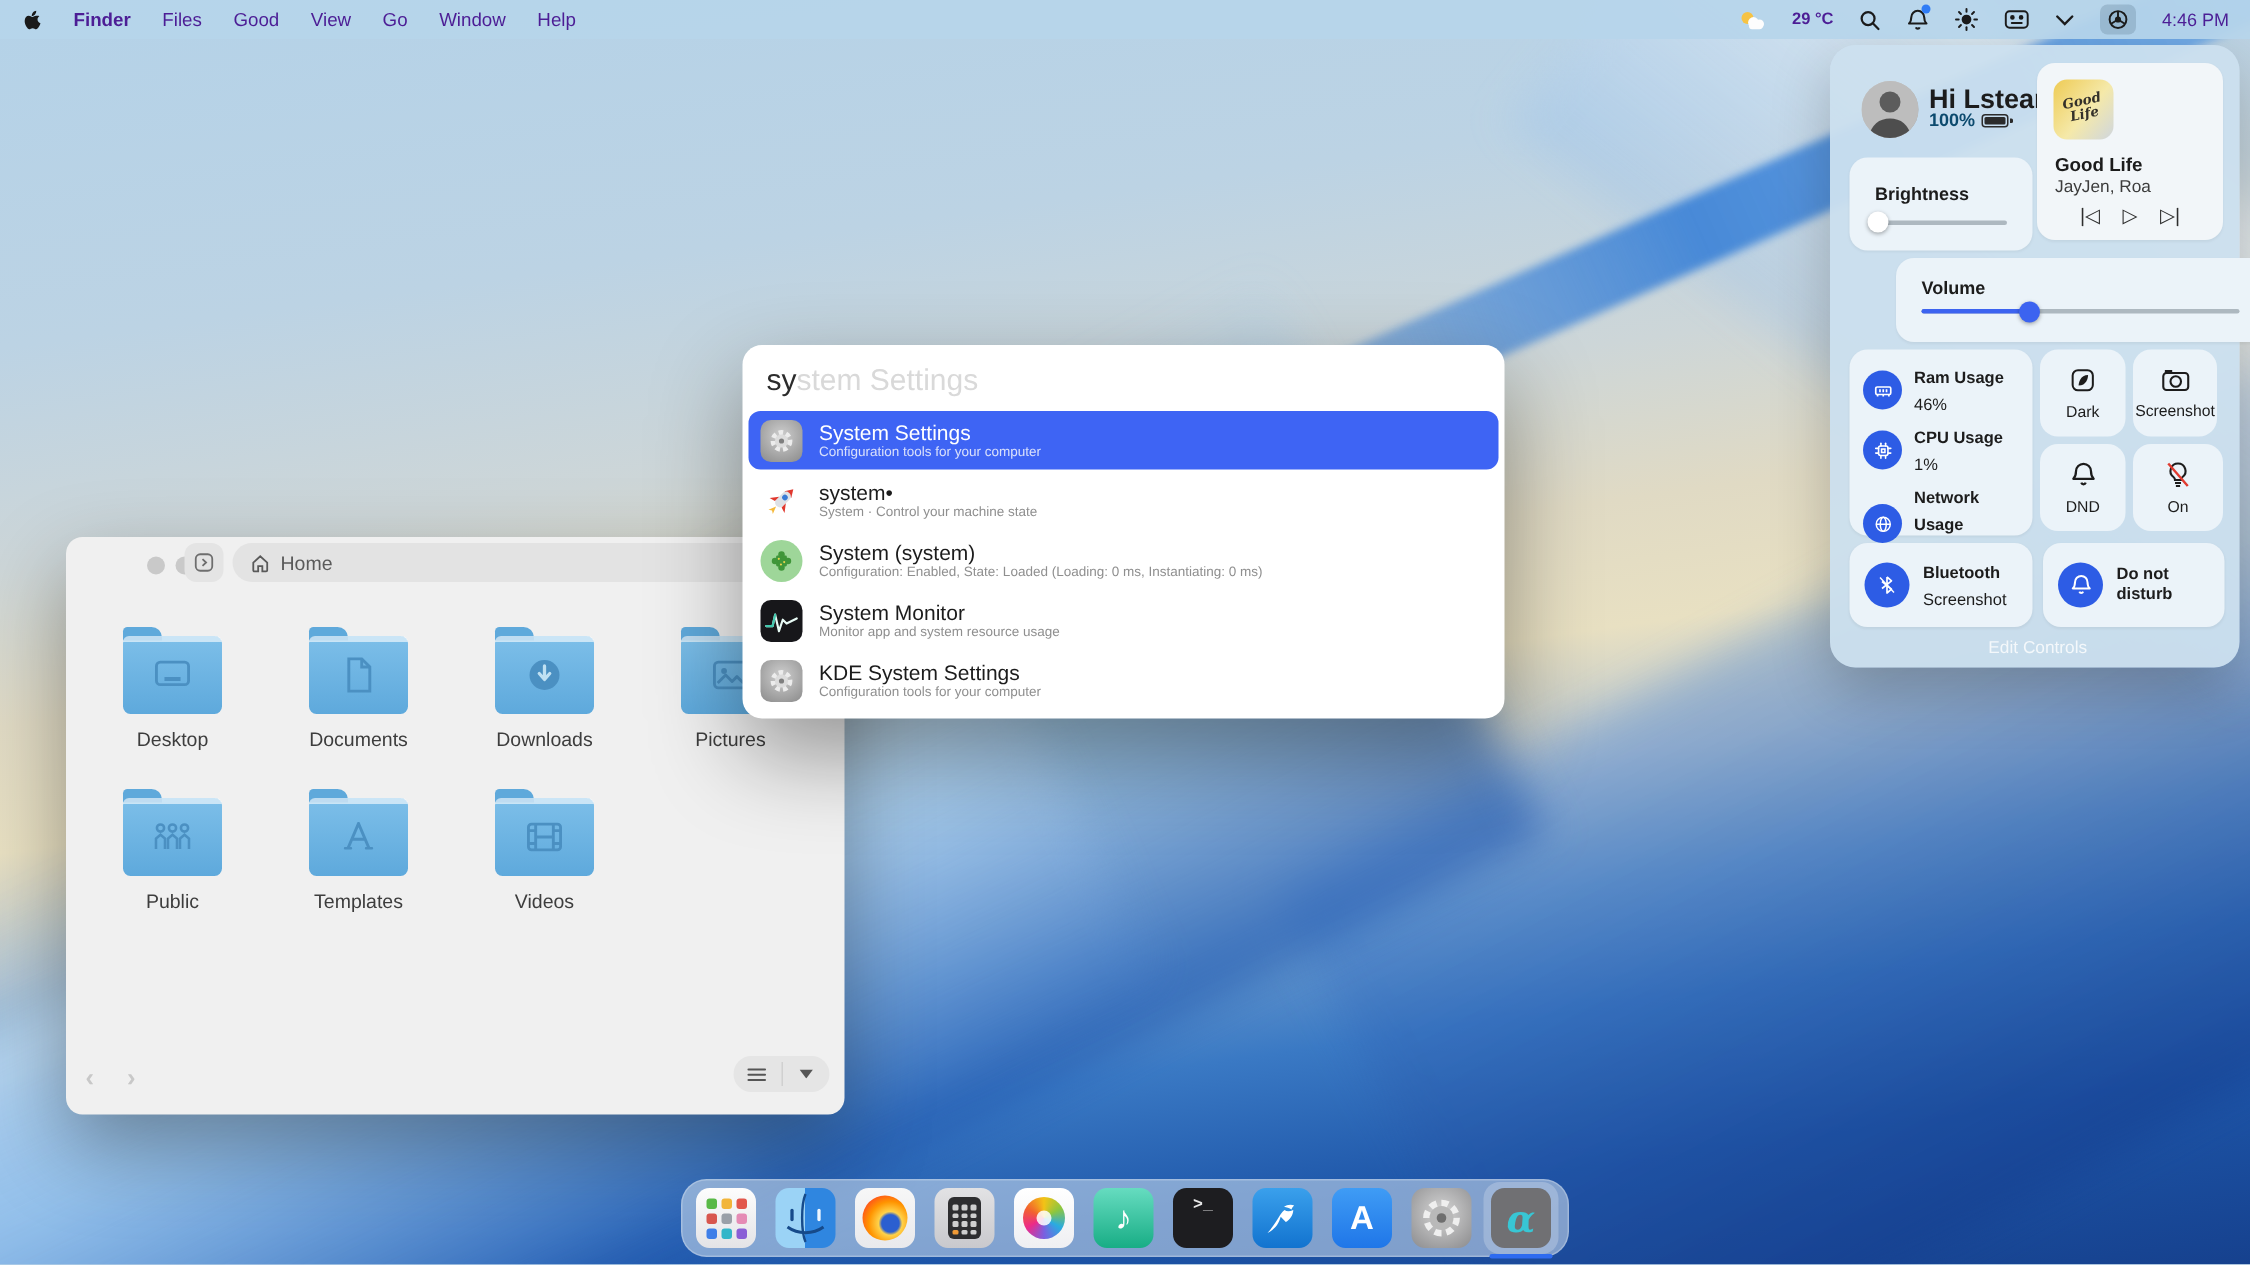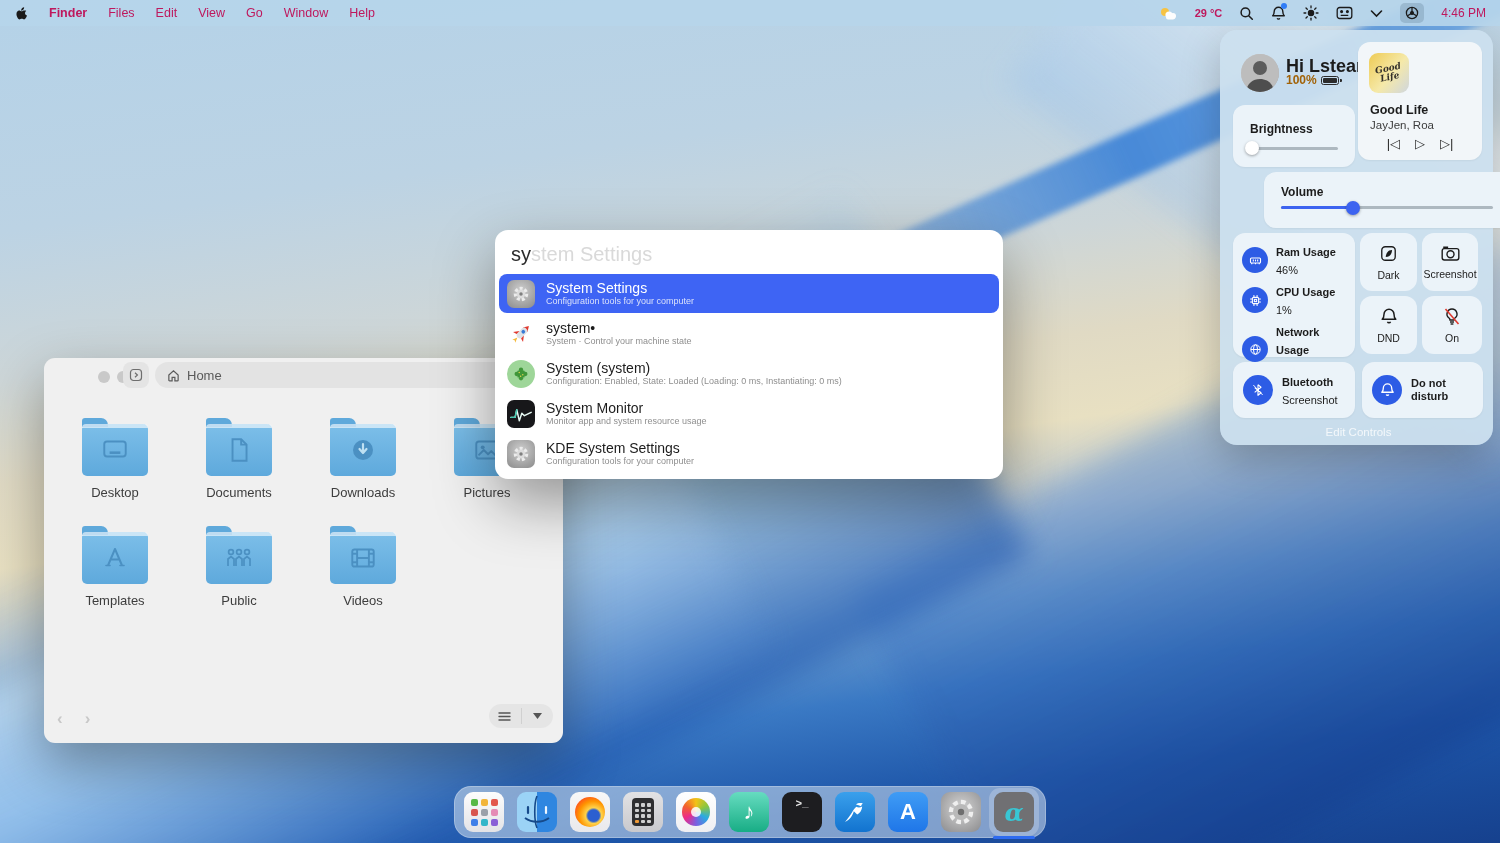--- a/index.html
+++ b/index.html
@@ -18,21 +18,21 @@
   .s3 { left:1020px; top:40px; width:620px; height:260px; transform:rotate(38deg);
     background:linear-gradient(180deg,rgba(255,255,255,.5),rgba(130,180,235,.25)); }
   .s4 { left:640px; top:150px; width:900px; height:46px; transform:rotate(-24deg); filter:blur(3px);
     background:linear-gradient(90deg,rgba(60,130,214,0),rgba(60,130,214,.9) 55%,rgba(90,160,235,.7)); }
   .s5 { left:900px; top:380px; width:800px; height:420px; transform:rotate(-28deg);
     background:linear-gradient(180deg,rgba(70,130,210,.35),rgba(20,60,140,.55)); }
 
   
   .menubar { position:absolute; left:0; top:0; right:0; height:26px; z-index:60;
     background:rgba(182,213,234,.92); display:flex; align-items:center; padding:0 14px;
-    font-size:12.5px; color:#be185d; }
+    font-size:12.5px; color:#4c1d95; }
   .mb-left { display:flex; align-items:center; gap:21px; }
   .mb-apple { display:flex; align-items:center; }
   .mb-item { cursor:default; }
   .mb-item.app { font-weight:700; }
   .mb-right { margin-left:auto; display:flex; align-items:center; gap:17px; }
   .mb-temp { font-size:11px; font-weight:700; }
   .mb-time { font-size:12px; }
   .mb-ico { display:flex; align-items:center; justify-content:center; }
   .tray-active { background:rgba(90,120,140,.28); border-radius:5px; padding:2px 4px; }
   .belldot { position:absolute; right:-1px; top:-2px; width:6px; height:6px; border-radius:50%; background:#2f7cf6; }
@@ -87,21 +87,21 @@
   .ric-circle-green { background:#9ed699; border-radius:50%; }
 
   
   .cc { position:absolute; left:1220px; top:30px; width:273px; height:415px; z-index:40;
     background:rgba(203,223,238,.95); border-radius:17px; box-shadow:0 14px 40px rgba(0,0,0,.22); }
   .card { position:absolute; background:#ebf3f9; border-radius:12px; box-shadow:0 1px 2px rgba(0,0,0,.05); }
   .avatar { position:absolute; left:21px; top:24px; width:38px; height:38px; border-radius:50%;
     background:linear-gradient(135deg,#d7d7d7,#9b9b9b); overflow:hidden; }
   .cc-name { position:absolute; left:66px; top:26px; font-size:18px; font-weight:700; color:#1c1c1c;
     display:flex; align-items:center; gap:5px; }
-  .cc-batt { position:absolute; left:66px; top:43px; font-size:12px; font-weight:700; color:#a16207;
+  .cc-batt { position:absolute; left:66px; top:43px; font-size:12px; font-weight:700; color:#0c4a6e;
     display:flex; align-items:center; gap:4px; }
   .batt { position:relative; width:18px; height:9px; border:1.5px solid #2b2b2b; border-radius:2.5px; }
   .batt::before { content:""; position:absolute; inset:1px; background:#2b2b2b; border-radius:1px; }
   .batt::after { content:""; position:absolute; right:-4px; top:2px; width:2px; height:3.5px; background:#2b2b2b; border-radius:0 1px 1px 0; }
   .music { left:138px; top:12px; width:124px; height:118px; background:#f2f6f9; }
   .album { position:absolute; left:11px; top:11px; width:40px; height:40px; border-radius:9px;
     background:linear-gradient(135deg,#e9c family,#fff); }
   .album { background:linear-gradient(130deg,#e8cife,#fff); }
   .album { background:linear-gradient(130deg,#eecb54 0%,#f5e9a9 55%,#cfd6de 100%); display:flex; align-items:center; justify-content:center; }
   .album .script { font-family:"DejaVu Serif", serif; font-style:italic; font-weight:700;
@@ -186,21 +186,21 @@
     <div class="mb-left">
       <span class="mb-apple">
         <span>
           <svg width="14" height="16" viewBox="0 0 16 18" fill="#1a1a1a">
               <path d="M11.4 6.2c-.9 0-2 .9-2.7.9-.7 0-1.7-.9-2.8-.9C4.4 6.2 2.8 7.6 2.8 10.2c0 3 2.2 6.2 3.5 6.2.7 0 1.5-.8 2.6-.8s1.8.8 2.6.8c1.4 0 3.2-3.3 3.3-4.5-1.7-.8-2.2-1.7-2.2-2.9 0-1.1.7-2 1.4-2.4-.6-.7-1.8-.4-2.6-.4zM10.7 5.1c.6-.7 1-1.7.9-2.7-.9.1-1.9.6-2.5 1.3-.5.6-1 1.6-.9 2.6 1 .1 1.9-.5 2.5-1.2z"></path>
             </svg>
         </span>
       </span>
       <span class="mb-item app">Finder</span>
       <span class="mb-item">Files</span>
-      <span class="mb-item">Edit</span>
+      <span class="mb-item">Good</span>
       <span class="mb-item">View</span>
       <span class="mb-item">Go</span>
       <span class="mb-item">Window</span>
       <span class="mb-item">Help</span>
     </div>
     <div class="mb-right">
       <span class="mb-ico">
         <svg width="20" height="15" viewBox="0 0 20 15">
             <circle cx="7" cy="6" r="4" fill="#f6c344"></circle>
             <circle cx="11" cy="9" r="3.6" fill="#fdfdfd"></circle>
@@ -324,32 +324,20 @@
         <div class="folder">
             <span class="emblem">
           <svg width="30" height="26" viewBox="0 0 28 24" fill="none" stroke="#4b90c2" stroke-width="1.8">
                 <rect x="4" y="4" width="20" height="16" rx="2.5"></rect>
                 <circle cx="10" cy="9.5" r="1.8" fill="#4b90c2" stroke="none"></circle>
                 <path d="M6 17l5-5 4 4 3-3 4 4" stroke-linejoin="round"></path>
               </svg>
             </span>
           </div>
         <div class="flabel">Pictures</div>
-      </div>
-
-      <div class="fcell">
-        <div class="folder">
-            <span class="emblem">
-          <svg width="28" height="28" viewBox="0 0 28 28" fill="none" stroke="#4b90c2" stroke-width="2" stroke-linecap="round">
-                <path d="M14 5L7.2 21M14 5l6.8 16M9.8 15.5h8.4"></path>
-                <path d="M5 21.5h4M19 21.5h4" stroke-width="1.6"></path>
-              </svg>
-            </span>
-          </div>
-        <div class="flabel">Templates</div>
       </div>
 
       <div class="fcell">
         <div class="folder">
             <span class="emblem">
           <svg width="32" height="26" viewBox="0 0 32 26" fill="none" stroke="#4b90c2" stroke-width="1.7">
                 <g>
                   <circle cx="8" cy="7" r="2.4"></circle>
                   <path d="M5 21v-7l3-2.5 3 2.5v7M5 17v4M11 17v4"></path>
                 </g>
@@ -363,20 +351,32 @@
                 </g>
               </svg>
             </span>
           </div>
         <div class="flabel">Public</div>
       </div>
 
       <div class="fcell">
         <div class="folder">
             <span class="emblem">
+          <svg width="28" height="28" viewBox="0 0 28 28" fill="none" stroke="#4b90c2" stroke-width="2" stroke-linecap="round">
+                <path d="M14 5L7.2 21M14 5l6.8 16M9.8 15.5h8.4"></path>
+                <path d="M5 21.5h4M19 21.5h4" stroke-width="1.6"></path>
+              </svg>
+            </span>
+          </div>
+        <div class="flabel">Templates</div>
+      </div>
+
+      <div class="fcell">
+        <div class="folder">
+            <span class="emblem">
           <svg width="30" height="26" viewBox="0 0 28 24" fill="none" stroke="#4b90c2" stroke-width="1.8">
                 <rect x="4" y="4" width="20" height="16" rx="2"></rect>
                 <line x1="8.5" y1="4" x2="8.5" y2="20"></line>
                 <line x1="19.5" y1="4" x2="19.5" y2="20"></line>
                 <line x1="8.5" y1="12" x2="19.5" y2="12"></line>
                 <line x1="4" y1="8" x2="8.5" y2="8"></line>
                 <line x1="4" y1="16" x2="8.5" y2="16"></line>
                 <line x1="19.5" y1="8" x2="24" y2="8"></line>
                 <line x1="19.5" y1="16" x2="24" y2="16"></line>
               </svg>

